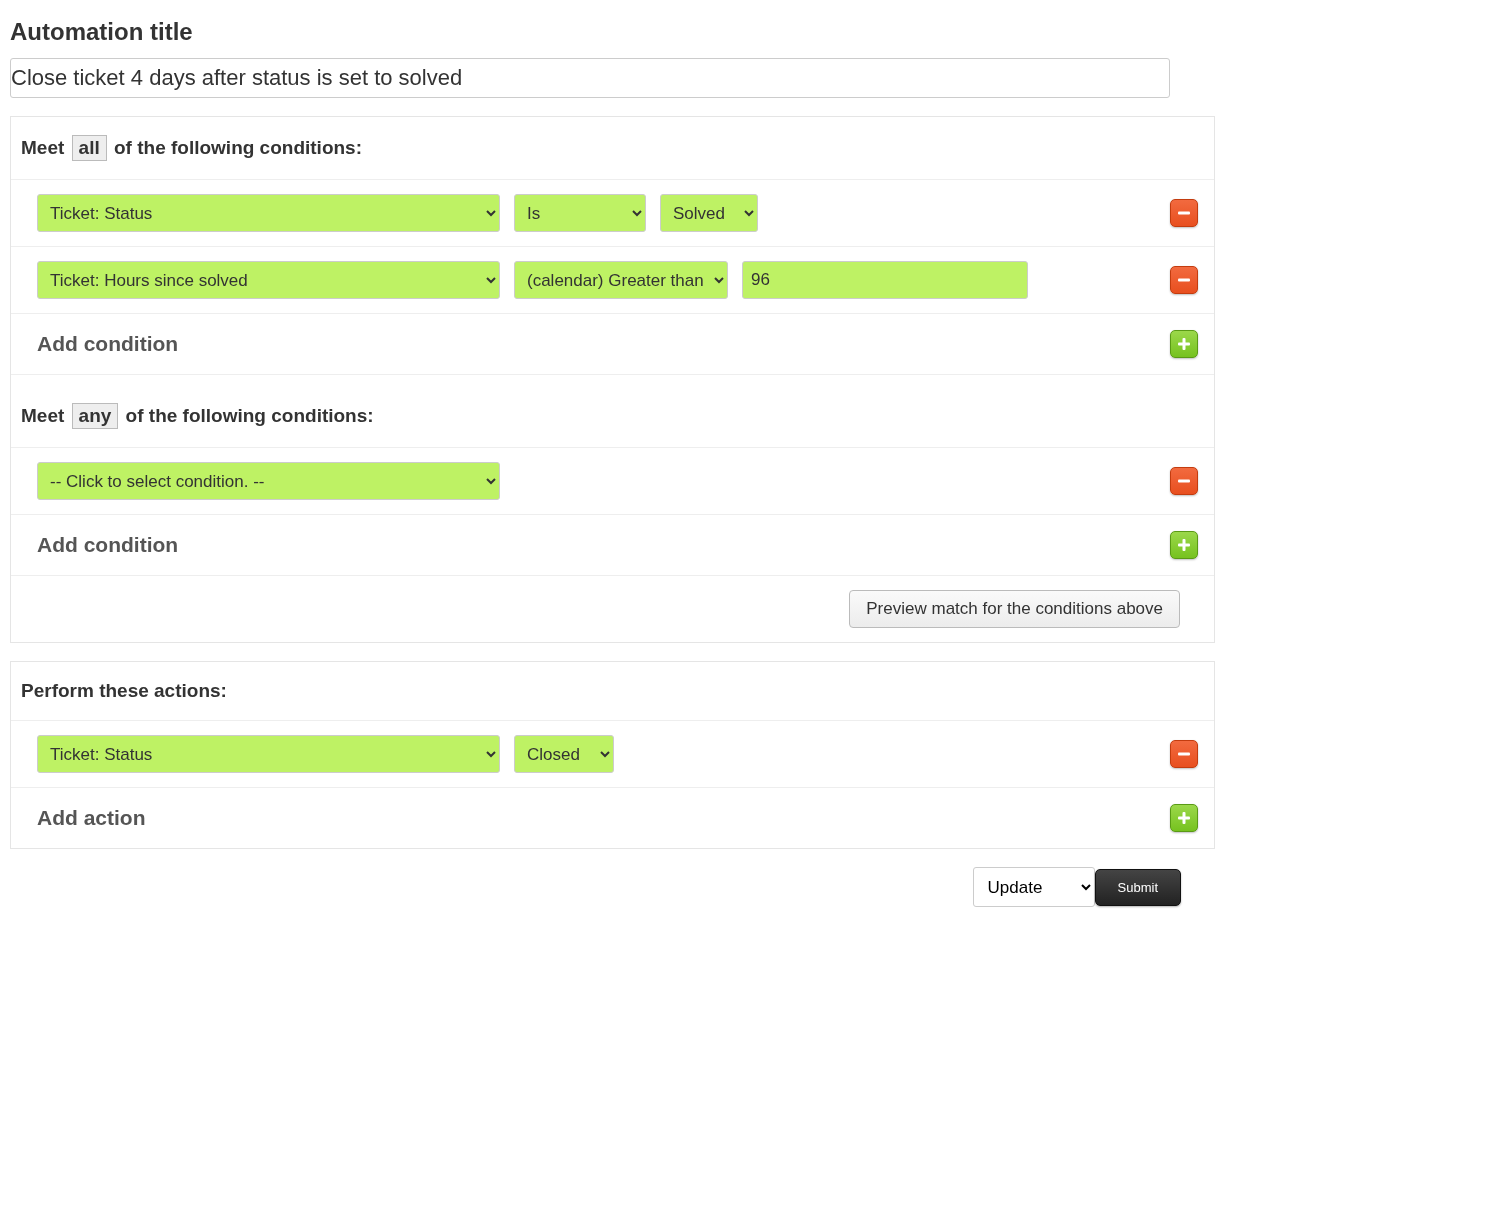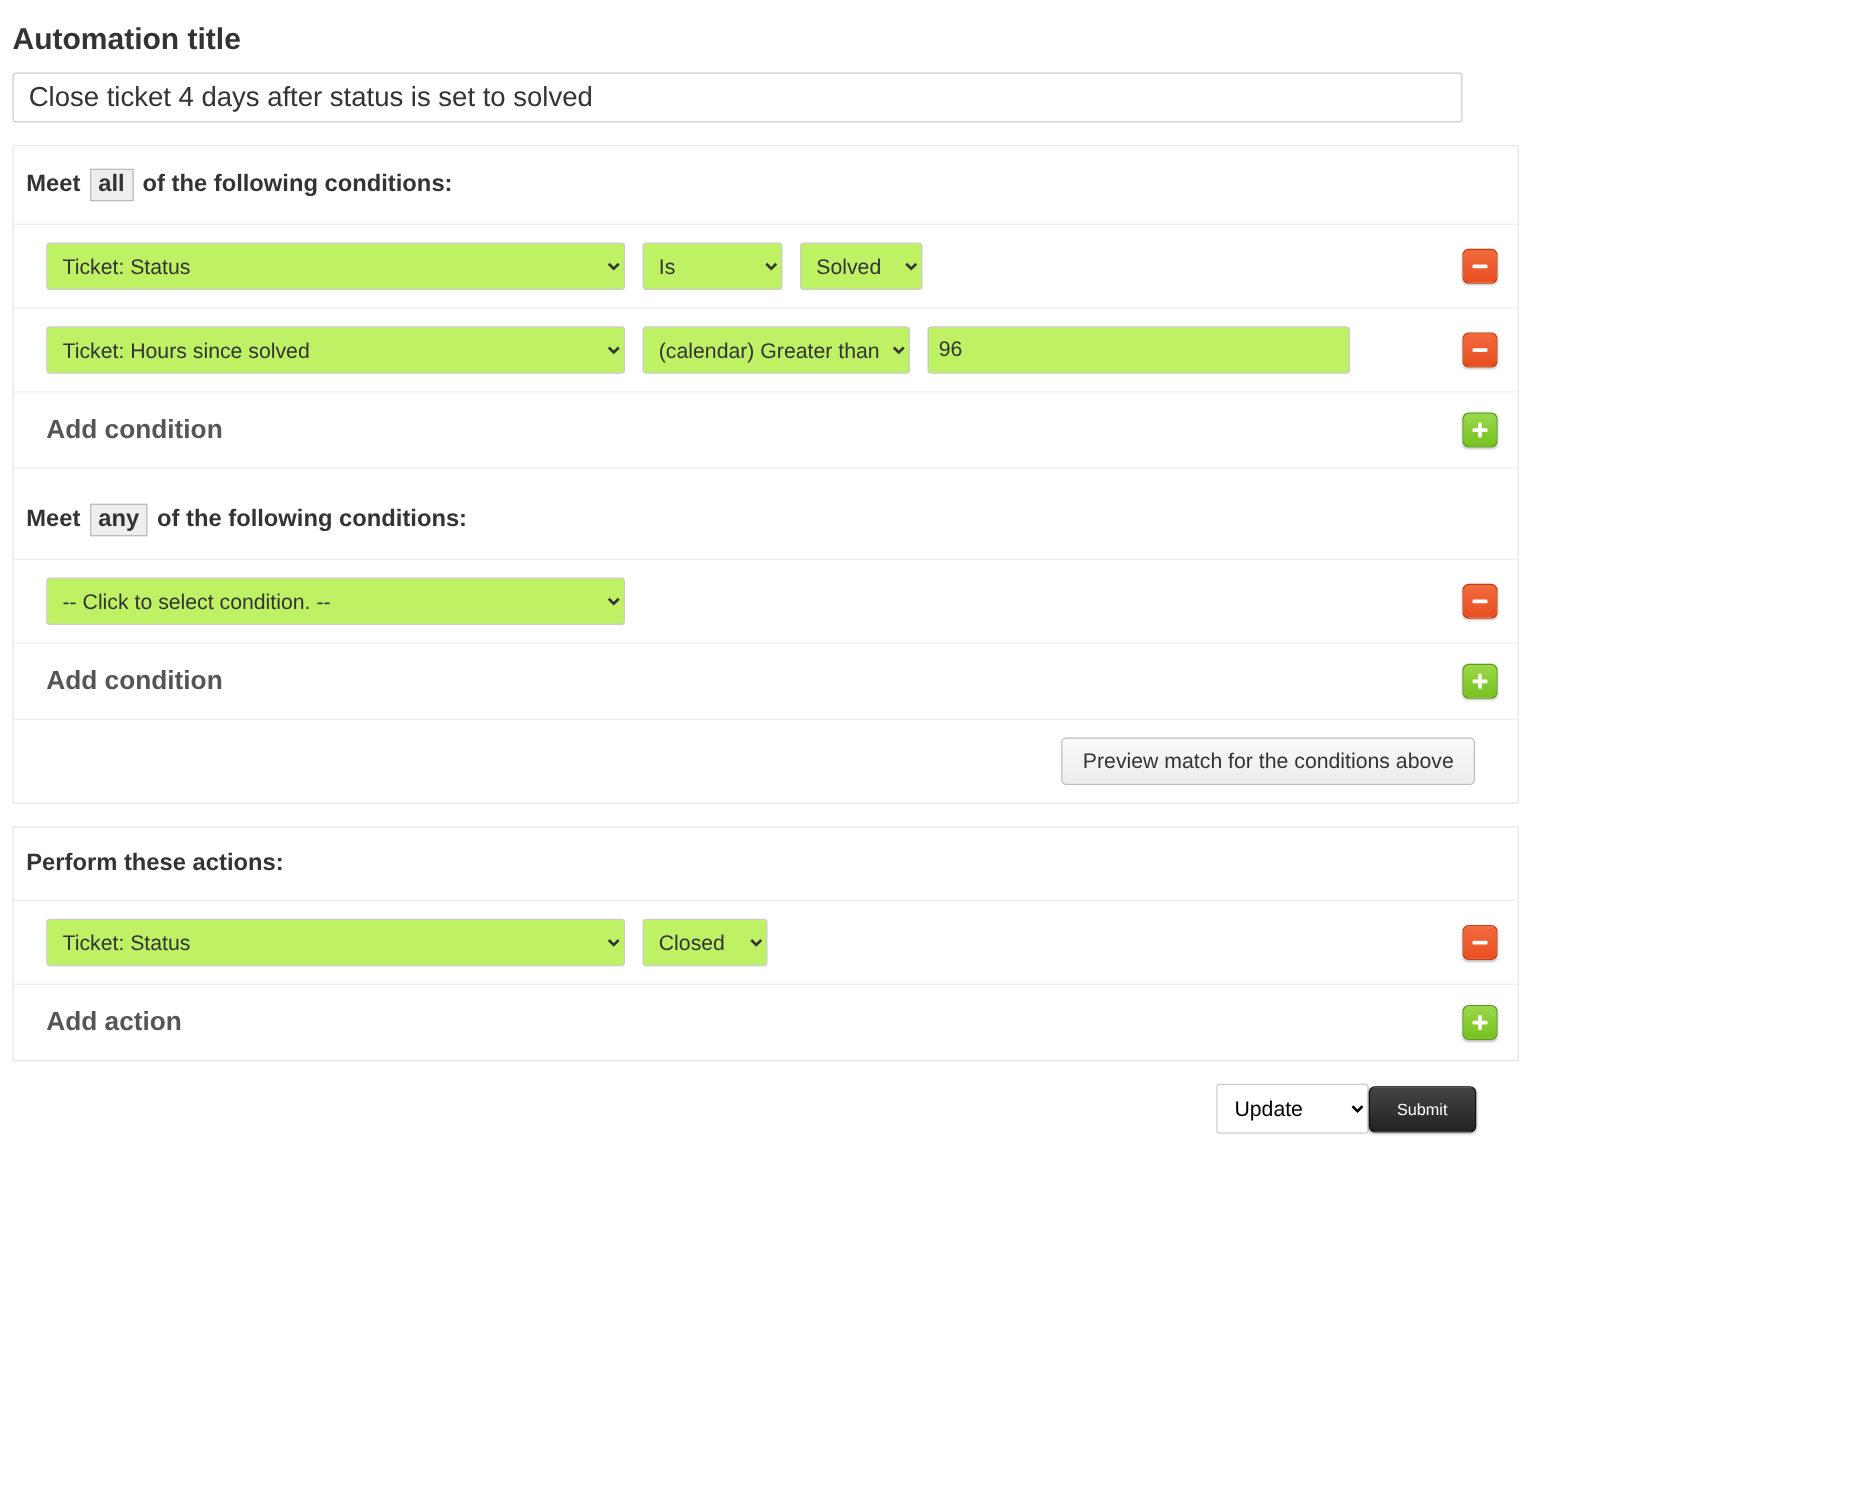--- a/index.html
+++ b/index.html
@@ -17,21 +17,21 @@
   }
   h2.title-label {
     font-size: 24px;
     font-weight: 700;
     margin: 8px 0 12px 0;
     color: #333;
   }
   .title-input {
     width: 1160px;
     font-size: 22px;
-    padding: 6px 12px;
+    padding: 6px 0;
     border: 1px solid #ccc;
     border-radius: 3px;
     color: #333;
   }
   .panel {
     border: 1px solid #e5e5e5;
     margin-top: 18px;
     background: #fff;
     padding: 0;
   }
@@ -62,25 +62,25 @@
     font-size: 17px;
     padding: 6px 8px;
     border: 1px solid #ccc;
     border-radius: 3px;
     background: #bef264;
     color: #333;
     margin-right: 14px;
     height: 38px;
   }
   .sel-wide { width: 463px; }
-  .sel-op1 { width: 112px; }
+  .sel-op1 { width: 132px; }
   .sel-op2 { width: 98px; }
   .sel-op3 { width: 214px; }
   .sel-val { width: 100px; }
-  .txt-val { width: 338px; }
+  .txt-val { width: 286px; }
   .spacer { flex: 1; }
   .icon-btn {
     width: 28px;
     height: 28px;
     border-radius: 5px;
     display: inline-flex;
     align-items: center;
     justify-content: center;
     cursor: pointer;
     box-shadow: 0 1px 2px rgba(0,0,0,0.25);

